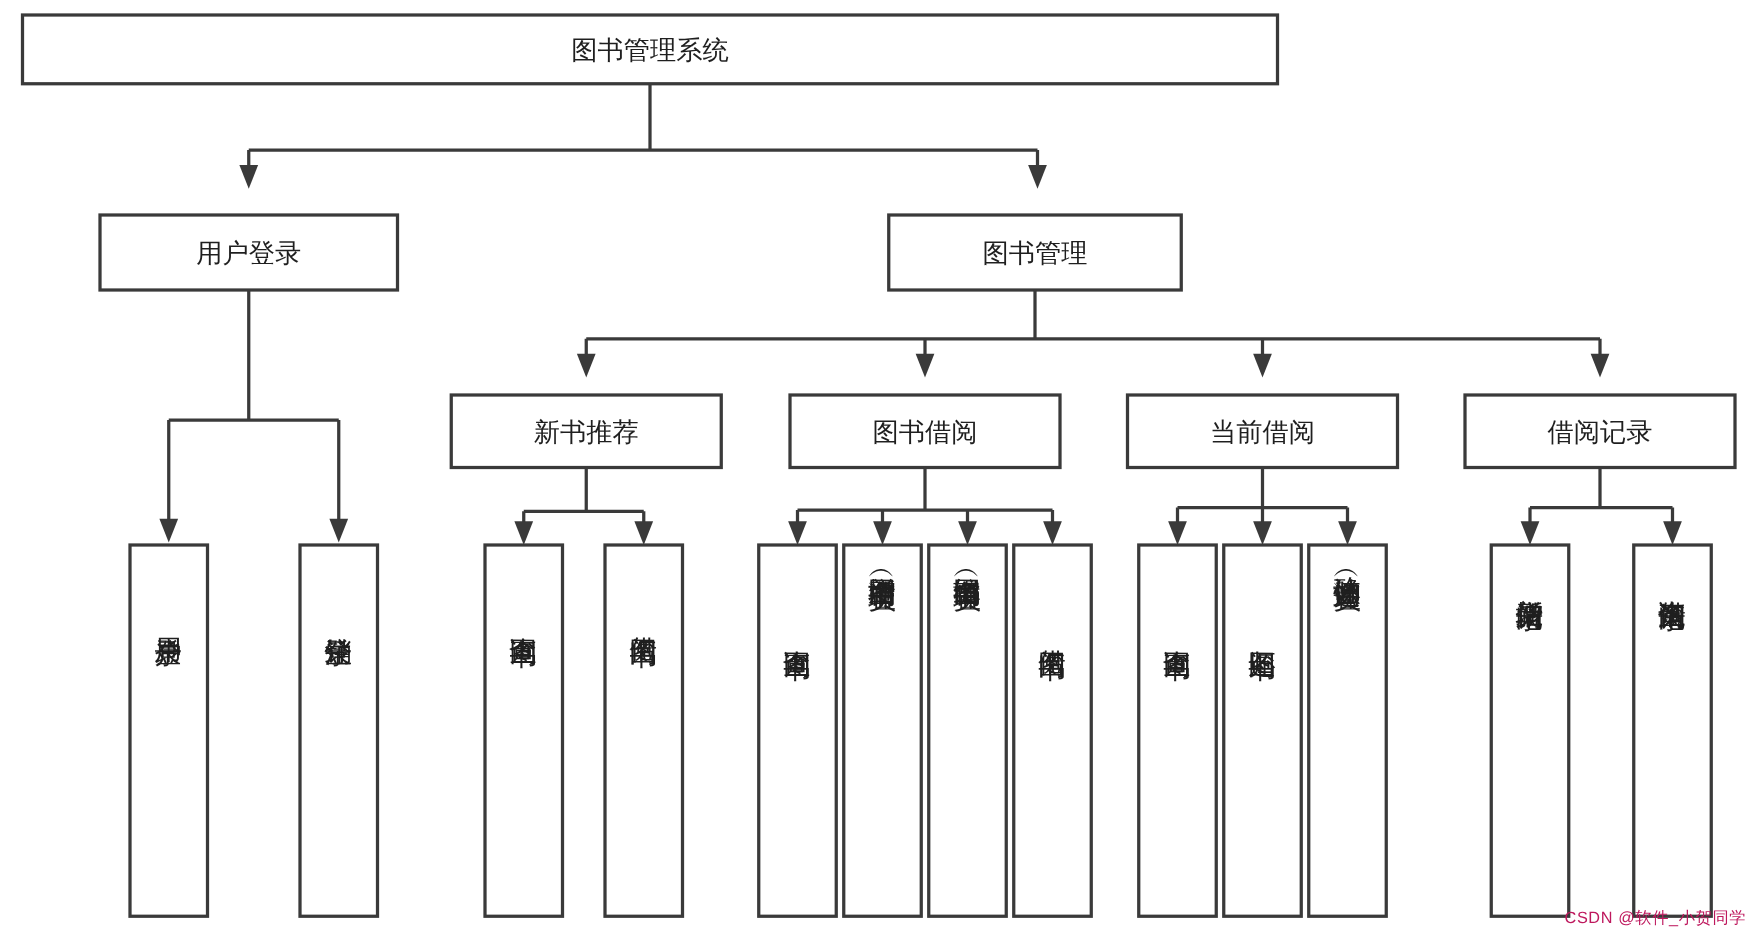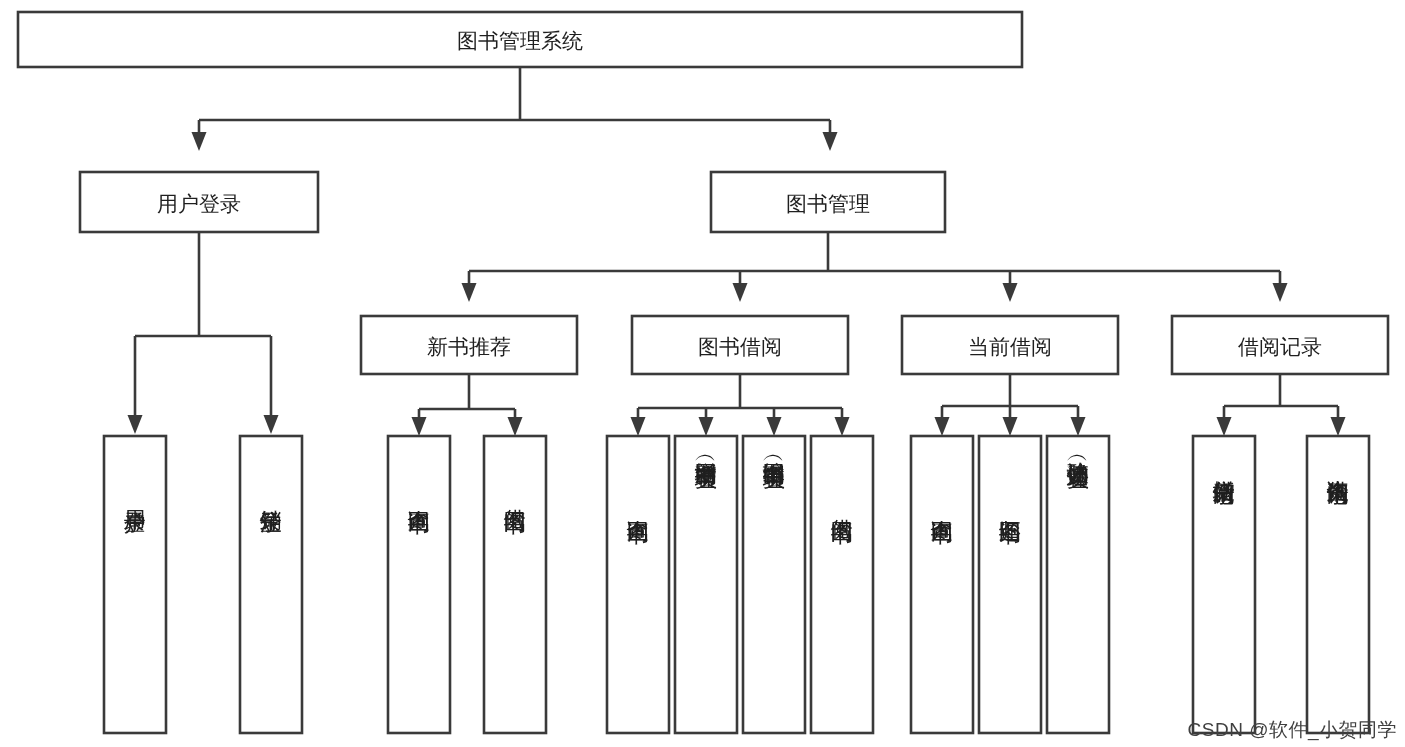--- a/index.html
+++ b/index.html
@@ -61,22 +61,22 @@
     line-height: 1.06;
     letter-spacing: 1px;
     color: #1f1f1f;
     white-space: nowrap;
   }
   .watermark {
     position: absolute;
     right: 8px;
     bottom: 4px;
     font-family: "Liberation Sans", "DejaVu Sans", sans-serif;
-    font-size: 19px;
-    color: #404040;
+    font-size: 13px;
+    color: #be185d;
     letter-spacing: 0.5px;
     white-space: nowrap;
     pointer-events: none;
   }
 </style>
 </head>
 <body>
 
 <svg id="diagram" viewBox="0 0 1405 747" xmlns="http://www.w3.org/2000/svg">
 

